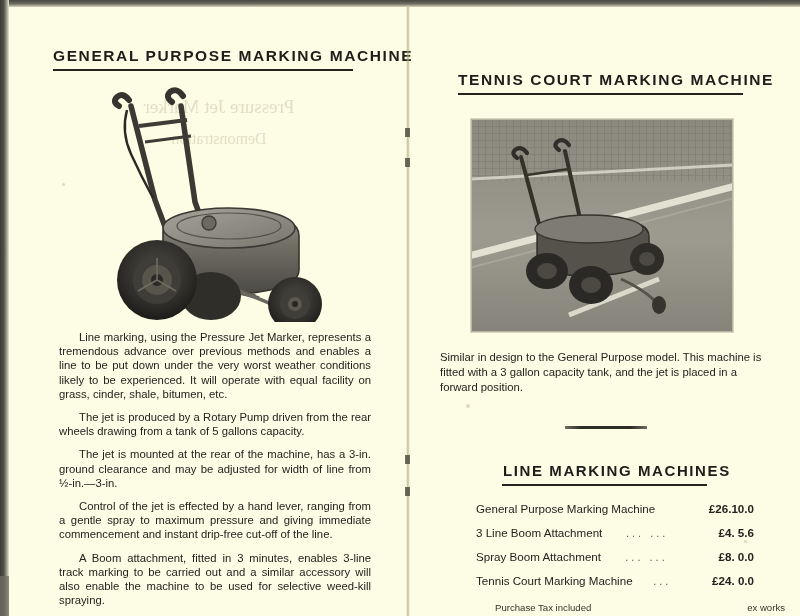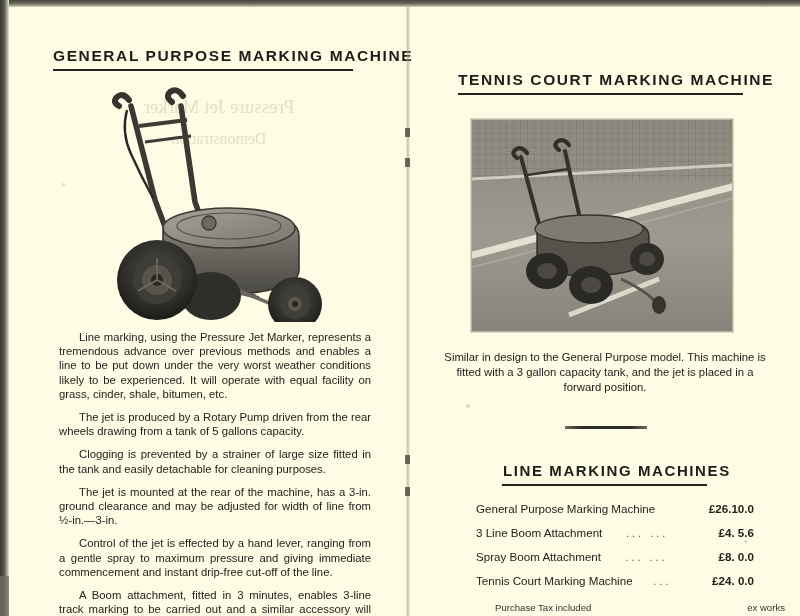--- a/index.html
+++ b/index.html
@@ -107,21 +107,21 @@
     margin: 0 0 9px 0;
     text-indent: 20px;
   }
   .body-col p:last-child { margin-bottom: 0; }
 
   .caption {
     position: absolute;
     color: #23231f;
     font-size: 11.3px;
     line-height: 15px;
-    text-align: center;
+    text-align: left;
     text-indent: 0;
   }
 
   
   .ornament {
     position: absolute;
     height: 3px;
     background: linear-gradient(to right, #6e6c5c 0%, #2d2d28 20%, #2d2d28 80%, #6e6c5c 100%);
   }
 
@@ -272,21 +272,20 @@
         <circle cx="190" cy="222" r="3" fill="#27261f"></circle>
       </svg>
     </div>
 
     <div class="section-heading" style="left:44px; top:47px;">GENERAL PURPOSE MARKING MACHINE</div>
     <div class="heading-rule" style="left:44px; top:69px; width:300px;"></div>
 
     <div class="body-col" style="left:50px; top:330px; width:312px;">
       <p>Line marking, using the Pressure Jet Marker, represents a tremendous advance over previous methods and enables a line to be put down under the very worst weather conditions likely to be experienced.   It will operate with equal facility on grass, cinder, shale, bitumen, etc.</p>
       <p>The jet is produced by a Rotary Pump driven from the rear wheels drawing from a tank of 5 gallons capacity.</p>
-      <p>Clogging is prevented by a strainer of large size fitted in the tank and easily detachable for cleaning purposes.</p>
       <p>The jet is mounted at the rear of the machine, has a 3-in. ground clearance and may be adjusted for width of line from ½-in.—3-in.</p>
       <p>Control of the jet is effected by a hand lever, ranging from a gentle spray to maximum pressure and giving immediate commencement and instant drip-free cut-off of the line.</p>
       <p>A Boom attachment, fitted in 3 minutes, enables 3-line track marking to be carried out and a similar accessory will also enable the machine to be used for selective weed-kill spraying.</p>
     </div>
   </div>
 
   <div class="page-right">
 
     <div class="section-heading" style="left:48px; top:47px;">TENNIS COURT MARKING MACHINE</div>
     <div class="heading-rule" style="left:48px; top:69px; width:285px;"></div>

